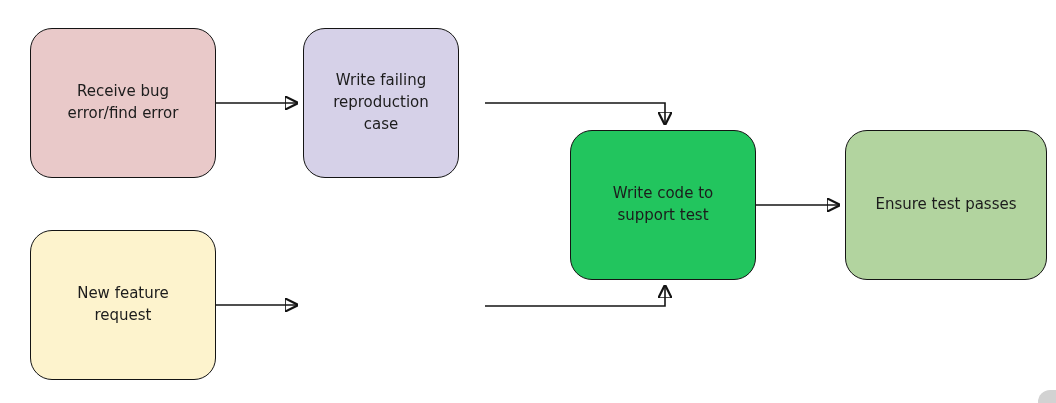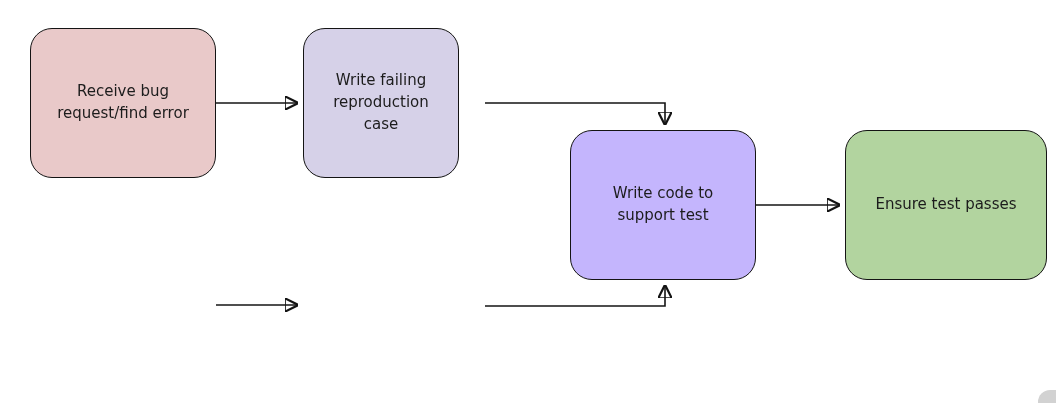--- a/index.html
+++ b/index.html
@@ -67,30 +67,33 @@
       </marker>
     </defs>
     <path d="M216,103 L297,103" marker-end="url(#arrowhead)"></path>
     <path d="M216,305 L297,305" marker-end="url(#arrowhead)"></path>
     <path d="M485,103 L665,103 L665,124" marker-end="url(#arrowhead)"></path>
     <path d="M485,306 L665,306 L665,286" marker-end="url(#arrowhead)"></path>
     <path d="M756,205 L839,205" marker-end="url(#arrowhead)"></path>
   </svg>
 
   <div class="node" style="left: 30px; top: 28px; width: 186px; height: 150px; background-color: rgb(233, 201, 201);">
-    <span>Receive bug request/find error</span>
+    <span>Receive bug error/find error</span>
   </div>
 
   <div class="node" style="left: 303px; top: 28px; width: 156px; height: 150px; background-color: rgb(214, 209, 232);">
     <span>Write failing reproduction case</span>
   </div>
 
+  <div class="node" style="left: 30px; top: 230px; width: 186px; height: 150px; background-color: rgb(253, 243, 205);">
+    <span>New feature request</span>
+  </div>
 
 
-  <div class="node" style="left: 570px; top: 130px; width: 186px; height: 150px; background-color: #c4b5fd;">
+  <div class="node" style="left: 570px; top: 130px; width: 186px; height: 150px; background-color: #22c55e;">
     <span>Write code to support test</span>
   </div>
 
   <div class="node" style="left: 845px; top: 130px; width: 202px; height: 150px; padding: 10px 12px; background-color: rgb(178, 212, 159);">
     <span>Ensure test passes</span>
   </div>
 
   <div class="corner-fragment"></div>
 
 </div>

